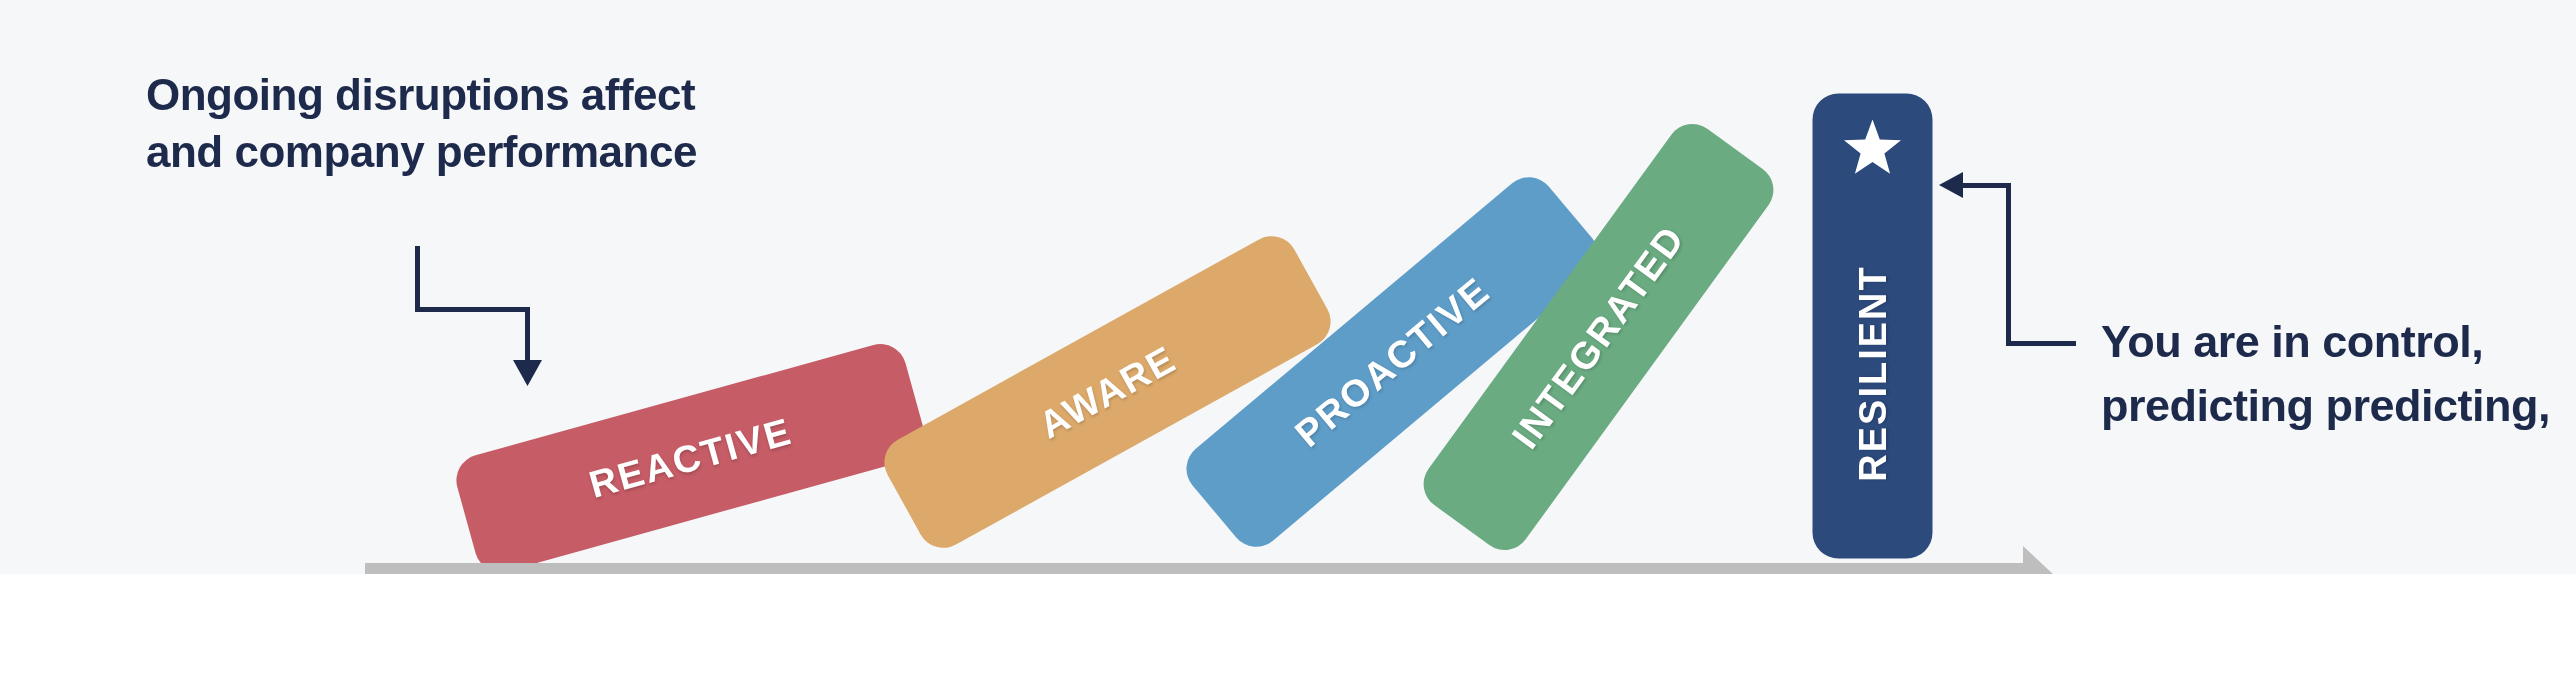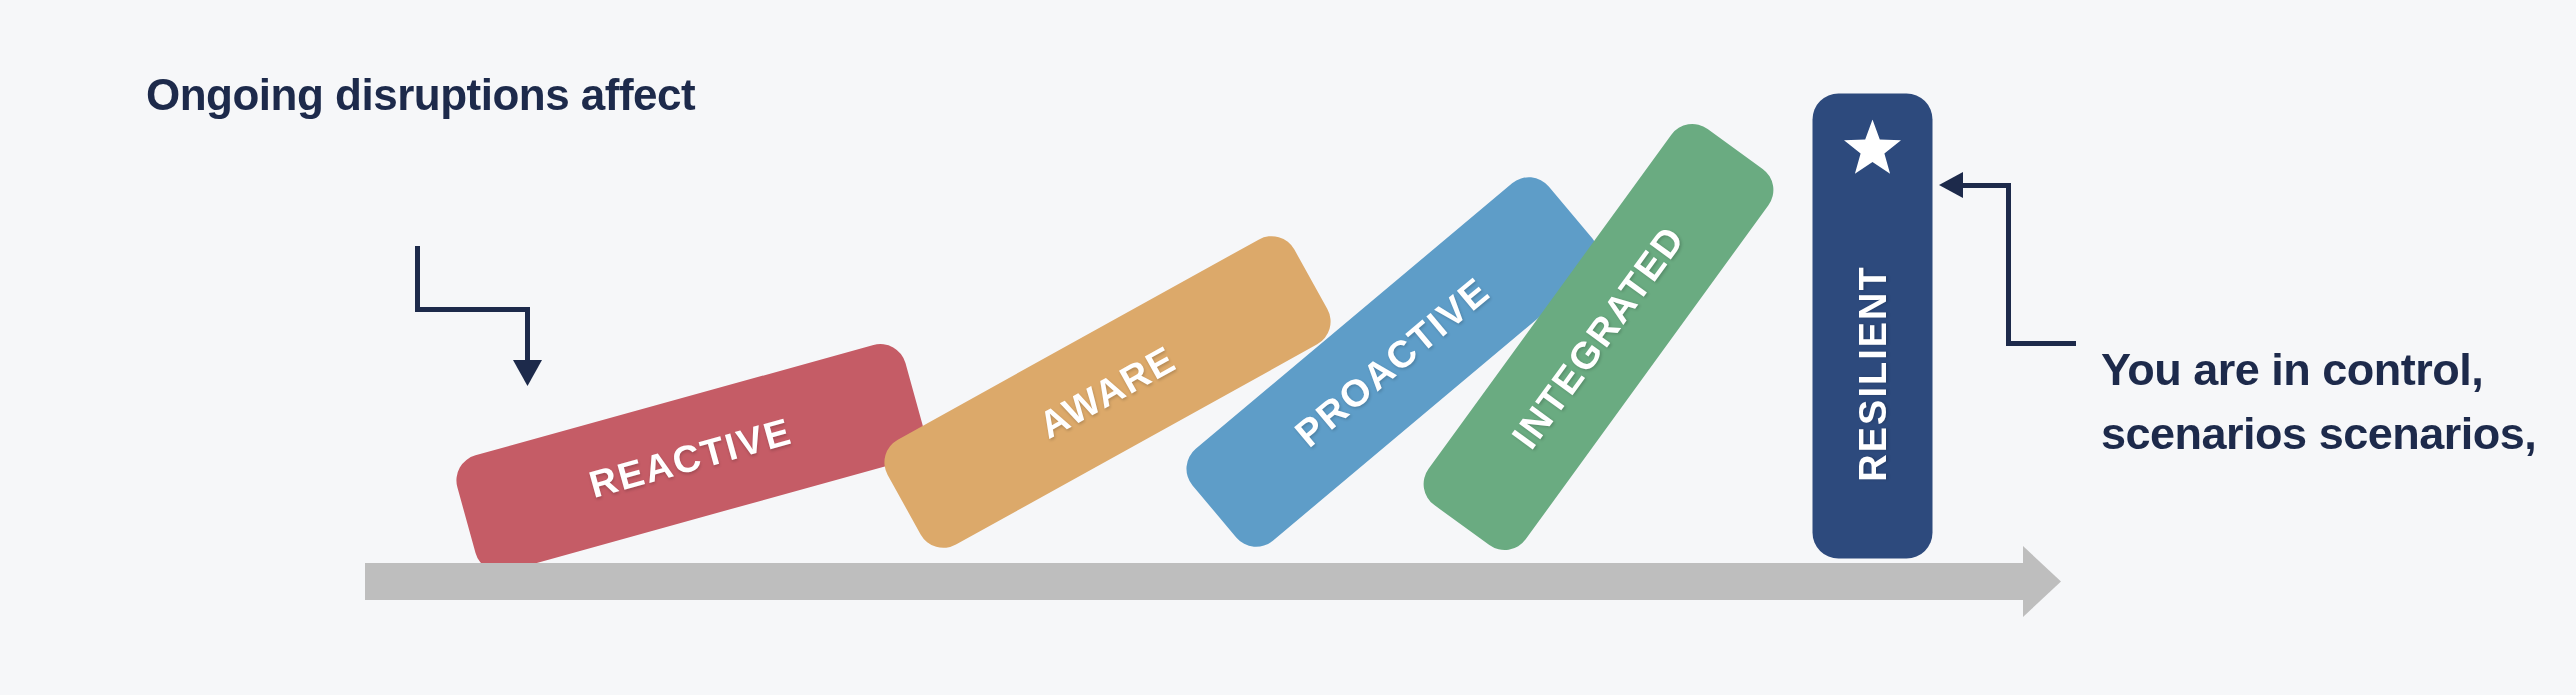--- a/index.html
+++ b/index.html
@@ -1,19 +1,19 @@
 <!DOCTYPE html>
 <html><head>
 <meta charset="utf-8">
 <style>
   html, body { margin: 0; padding: 0; }
   .canvas {
     position: relative;
     width: 2576px;
-    height: 695px;
+    height: 574px;
     overflow: hidden;
     font-family: "Liberation Sans", sans-serif;
   }
 
   
   .note {
     position: absolute;
     font-weight: 700;
     letter-spacing: -0.5px;
   }
@@ -21,21 +21,20 @@
     left: 146px;
     top: 66px;
     font-size: 44px;
     line-height: 57px;
   }
   .note-right {
     left: 2101px;
     top: 310px;
     font-size: 45px;
     line-height: 64px;
-    margin-top: 28px;
   }
 
   
   .seg { position: absolute; }
   .conn-left-v1   { left: 415px; top: 246px; width: 5px;  height: 66px; }
   .conn-left-h1   { left: 415px; top: 307px; width: 115px; height: 5px; }
   .conn-left-v2   { left: 525px; top: 307px; width: 5px;  height: 56px; }
   .arrow-down {
     left: 513px; top: 360px; width: 29px; height: 26px;
     clip-path: polygon(0 0, 100% 0, 50% 100%);
@@ -100,20 +99,21 @@
     z-index: 2;
   }
 </style>
 </head>
 <body>
 
 <div class="canvas" style="background-color: rgb(246, 247, 249);">
 
   <div class="note note-left" style="color: rgb(29, 42, 75);">
     <div>Ongoing disruptions affect</div>
+    <div>and company performance</div>
   </div>
 
   <div class="seg conn-left-v1" style="background-color: rgb(29, 42, 75);"></div>
   <div class="seg conn-left-h1" style="background-color: rgb(29, 42, 75);"></div>
   <div class="seg conn-left-v2" style="background-color: rgb(29, 42, 75);"></div>
   <div class="seg arrow-down" style="background-color: rgb(29, 42, 75);"></div>
 
   <div class="tile tile-reactive" style="background-color: rgb(197, 92, 102);">
     <span class="tile-label">REACTIVE</span>
   </div>
@@ -138,17 +138,17 @@
   <div class="baseline-shaft" style="background-color: rgb(190, 190, 190);"></div>
   <div class="baseline-head" style="background-color: rgb(190, 190, 190);"></div>
 
   <div class="seg arrow-left" style="background-color: rgb(29, 42, 75);"></div>
   <div class="seg conn-right-h1" style="background-color: rgb(29, 42, 75);"></div>
   <div class="seg conn-right-v1" style="background-color: rgb(29, 42, 75);"></div>
   <div class="seg conn-right-h2" style="background-color: rgb(29, 42, 75);"></div>
 
   <div class="note note-right" style="color: rgb(29, 42, 75);">
     <div>You are in control,</div>
-    <div>scenarios scenarios,</div>
+    <div>predicting predicting,</div>
   </div>
 
 </div>
 
 
 </body></html>

